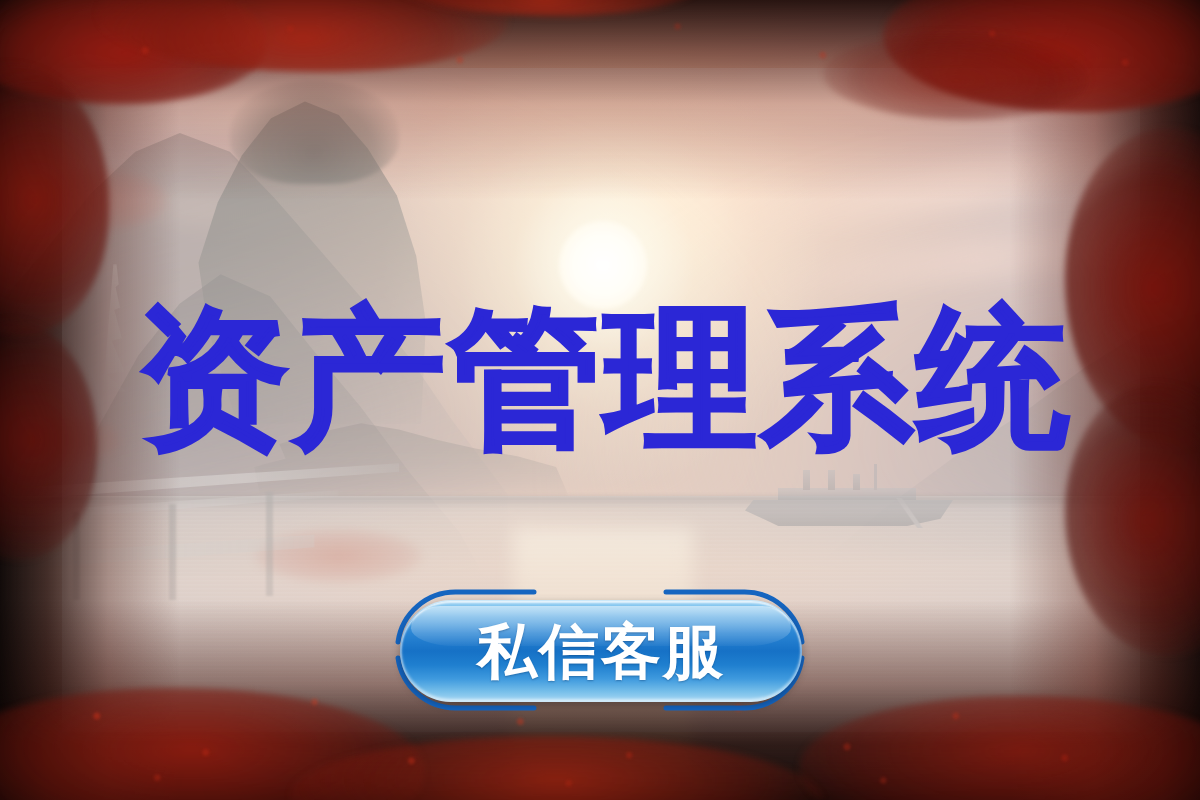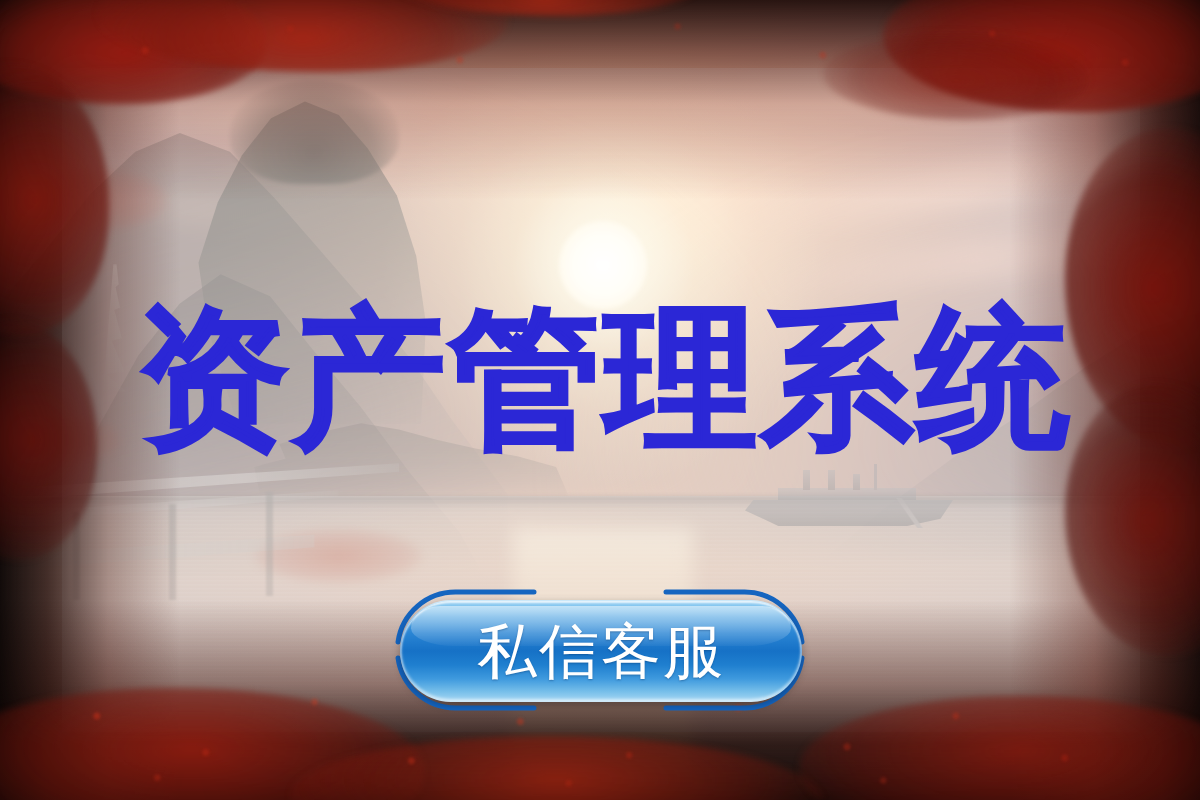--- a/index.html
+++ b/index.html
@@ -418,21 +418,21 @@
     left: 10px; right: 10px; top: 5px;
     height: 40px;
     border-radius: 40px 40px 60px 60px / 30px 30px 24px 24px;
     background: linear-gradient(180deg, rgba(255,255,255,.52), rgba(255,255,255,.04));
     pointer-events: none;
   }
   .cta-label {
     position: relative;
     color: #ffffff;
     font-size: 60px;
-    font-weight: 400;
+    font-weight: 700;
     line-height: 1;
     letter-spacing: 2px;
     font-family: "DejaVu Sans", "Liberation Sans", sans-serif;
     text-shadow: 0 1px 2px rgba(0,40,90,.35);
     z-index: 2;
   }
 </style>
 </head>
 <body>
 

